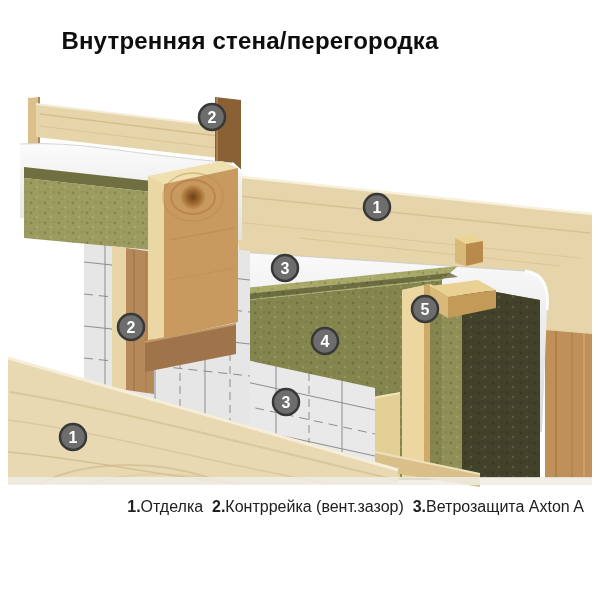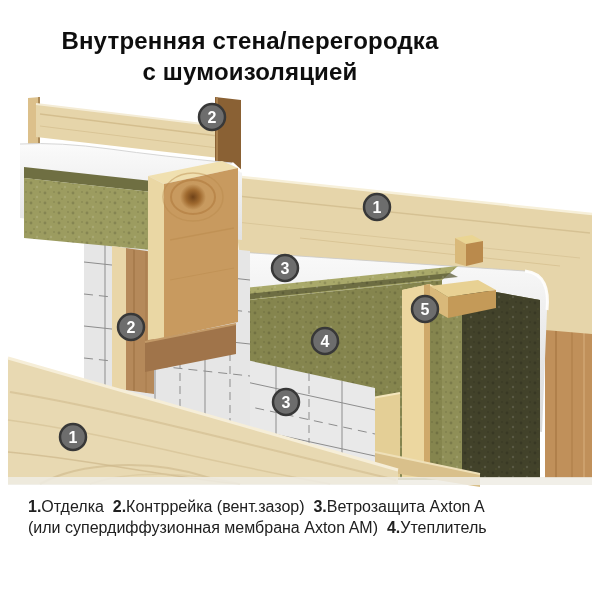--- a/index.html
+++ b/index.html
@@ -3,21 +3,21 @@
 <meta charset="utf-8">
 <style>
   html,body{margin:0;padding:0;background:#ffffff;}
   .page{position:relative;width:600px;height:600px;background:#fff;overflow:hidden;
         font-family:"Liberation Sans",sans-serif;}
   .title{position:absolute;top:25px;left:0;width:500px;text-align:center;
          font-weight:bold;color:#0e0e0e;font-size:24px;line-height:31px;letter-spacing:.2px;}
   .illustration{position:absolute;left:0;top:0;width:600px;height:600px;}
   .legend{position:absolute;left:28px;top:496px;width:556px;color:#202020;
           font-size:16px;line-height:21px;}
-  .legend div{white-space:pre-wrap;}
+  .legend div{white-space:pre-wrap;text-align:right;}
   .legend b{font-weight:bold;}
   .badge-num{font-family:"Liberation Sans",sans-serif;font-weight:bold;}
 </style>
 </head>
 <body>
 
 <div class="page">
 
   <svg class="illustration" viewBox="0 0 600 600">
     <defs>
@@ -224,21 +224,19 @@
         </g>
         <g>
           <circle cx="73" cy="437" r="13" fill="#6d6d6d" stroke="#383838" stroke-width="2.5"></circle>
           <text x="73" y="437" dy=".36em" text-anchor="middle" fill="#ffffff" font-size="16" class="badge-num">1</text>
         </g>
       </g>
   </svg>
 
   <div class="title">
     <div>Внутренняя стена/перегородка</div>
-    <div>с шумоизоляцией</div>
   </div>
 
   <div class="legend">
       <div><b>1.</b>Отделка  <b>2.</b>Контррейка (вент.зазор)  <b>3.</b>Ветрозащита Axton A</div>
-      <div>(или супердиффузионная мембрана Axton AM)  <b>4.</b>Утеплитель</div>
     </div>
 
 </div>
 
 </body></html>

